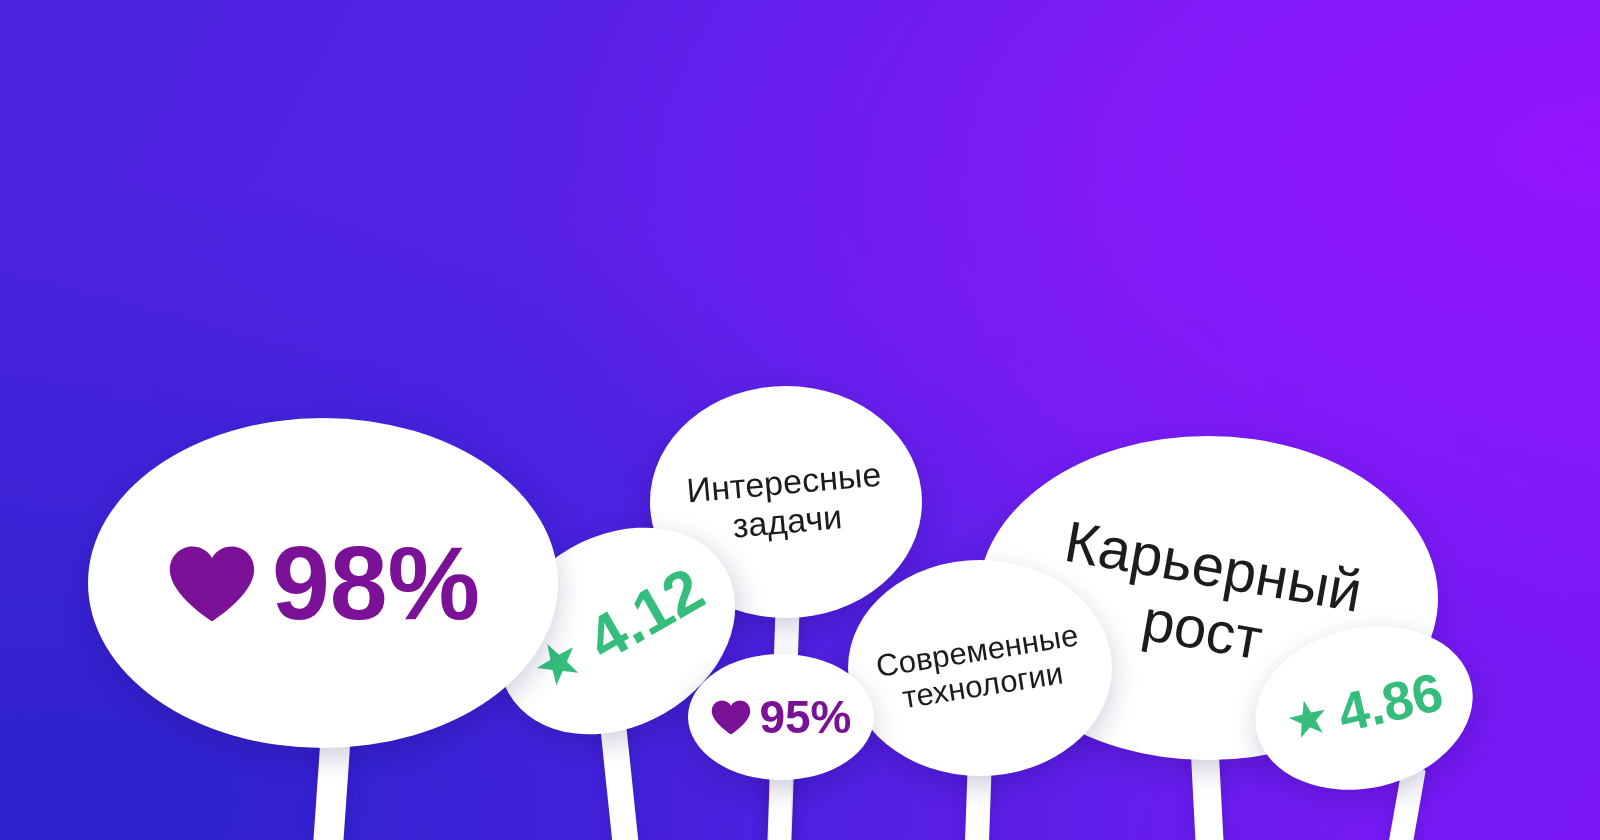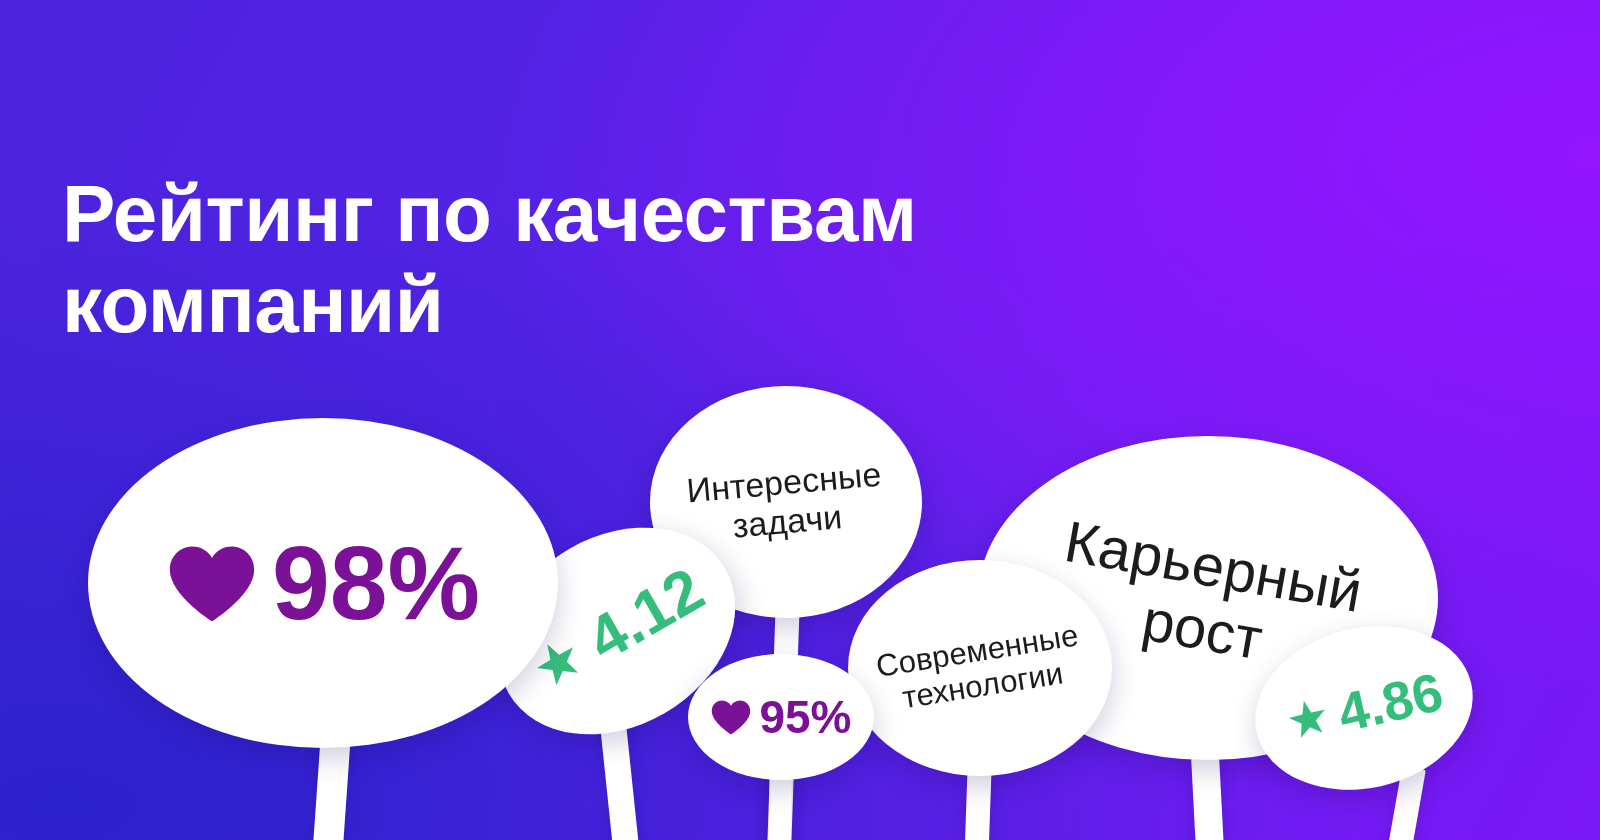--- a/index.html
+++ b/index.html
@@ -138,24 +138,20 @@
   #g-tech { z-index: 6; }
   #g-486  { z-index: 7; }
   #g-95   { z-index: 8; }
 </style>
 </head>
 <body>
 
 <div id="stage">
 
 
-  <h1 class="title">
-    <span class="line">Рейтинг по качествам</span>
-    <span class="line">компаний</span>
-  </h1>
 
   <div class="bubble-group" id="g-98">
     <div class="stick"></div>
     <div class="bubble">
       <div class="bubble-inner">
         <svg class="icon" width="92" height="82" viewBox="0 0 24 21" aria-hidden="true">
           <path d="M12 20.5C12 20.5 1 13.6 1 7.1 1 3.5 3.7 1 6.9 1c2.2 0 4.1 1.2 5.1 3 1-1.8 2.9-3 5.1-3C20.3 1 23 3.5 23 7.1c0 6.5-11 13.4-11 13.4z" fill="#7b1196"></path>
         </svg>
         <span class="metric-value purple">98%</span>
       </div>

